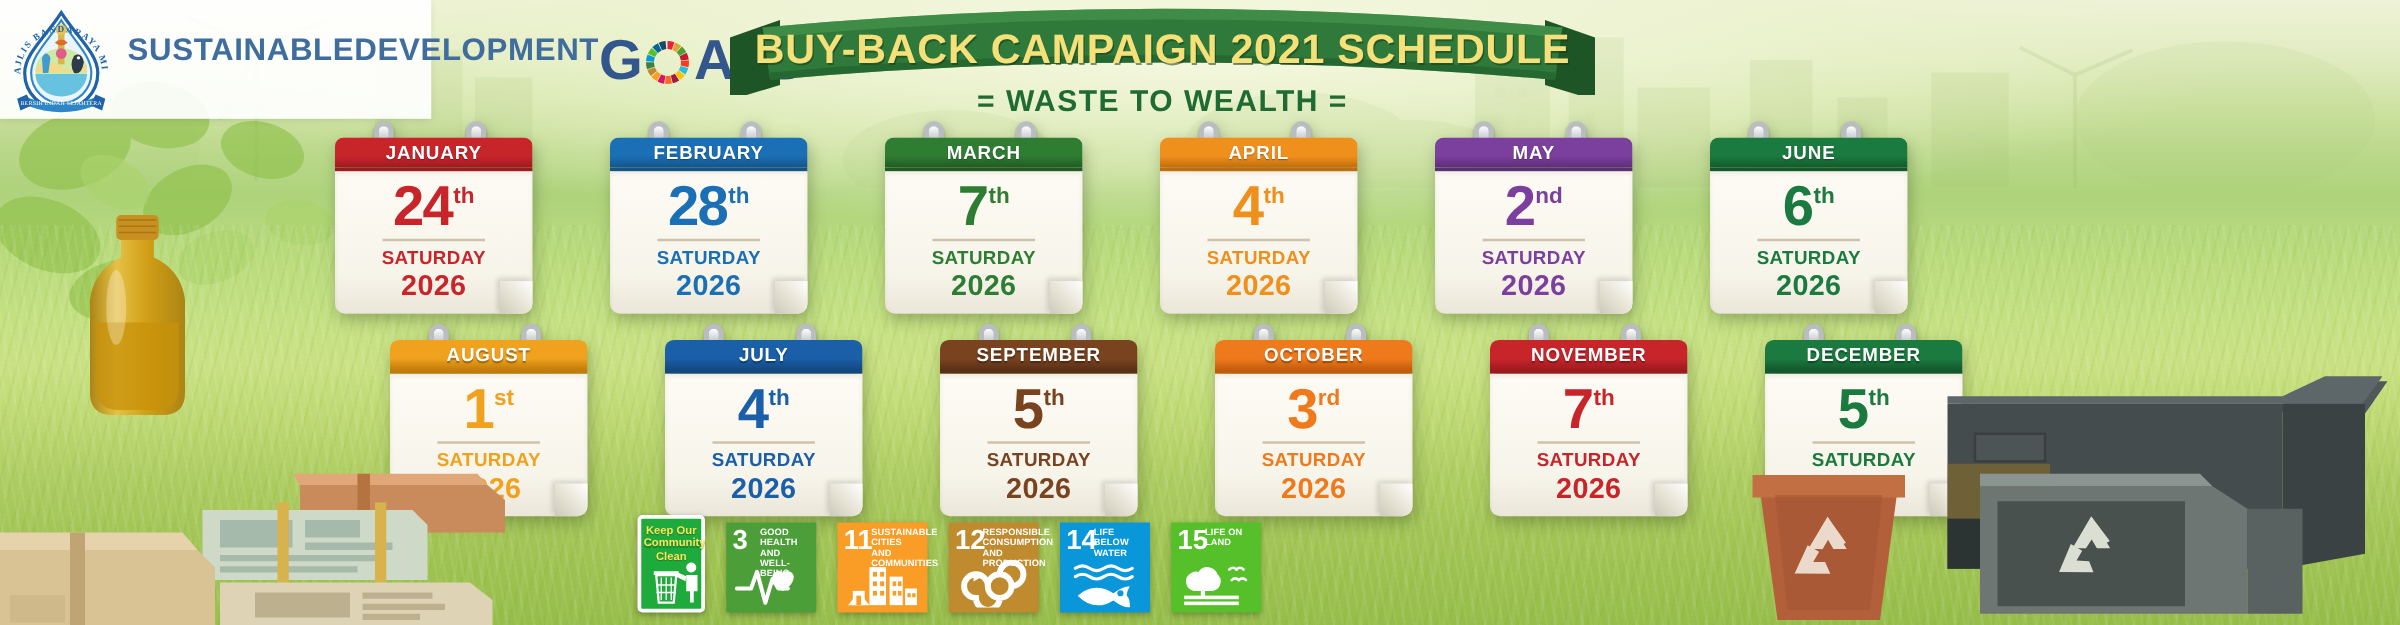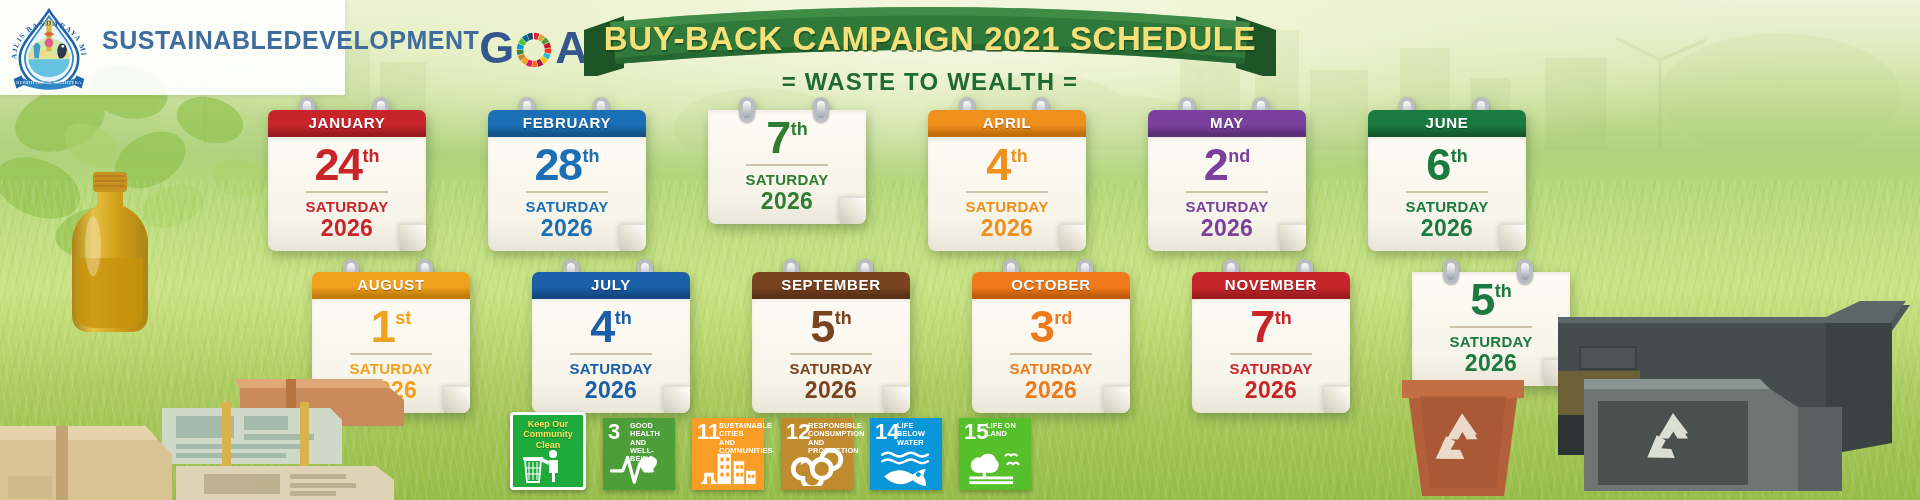--- a/index.html
+++ b/index.html
@@ -146,21 +146,21 @@
     position: absolute; left: 5px; top: 3px;
     font-size: 22px; font-weight: bold; line-height: 1;
   }
   .sdg-lbl {
     position: absolute; left: 27px; top: 4px; right: 3px;
     font-size: 7.4px; font-weight: bold; line-height: 1.12; letter-spacing: .1px;
     text-transform: uppercase;
   }
   .sdg-art { position: absolute; left: 5px; bottom: 4px; width: 62px; height: 38px; }
   .kcc {
-    width: 76px; height: 78px; background: #1faa3c; border: 3px solid #fff;
+    width: 54px; height: 78px; background: #1faa3c; border: 3px solid #fff;
     border-radius: 4px; position: relative; color: #fff;
     box-shadow: 0 2px 5px rgba(0,0,0,.3);
   }
   .kcc-lbl {
     position: absolute; left: 2px; right: 2px; top: 4px;
     font-size: 9px; font-weight: bold; line-height: 1.16; text-align: center;
     color: #fbe45a; text-shadow: 0 1px 1px rgba(0,0,0,.3);
   }
   .kcc-art { position: absolute; left: 6px; bottom: 3px; width: 52px; height: 36px; }
 
@@ -333,20 +333,23 @@
           <div class="cal-body"><div class="daynum" style="color:#1a6fb5">
               <span class="n">28</span>
               <span class="s">th</span>
             </div><div class="rule"></div><div class="dow" style="color:#1a6fb5">SATURDAY</div><div class="yr" style="color:#1a6fb5">2026</div></div>
         </div>
         <div class="cal">
           <div class="rings">
             <div class="ring l"></div>
             <div class="ring r"></div>
           </div>
+          <div class="cal-head" style="background:linear-gradient(180deg,#2e7d32 0%,#2e7d32 62%,#205a24 100%);border-bottom-color:#205a24">
+            <span>MARCH</span>
+          </div>
           <div class="cal-body"><div class="daynum" style="color:#2e7d32">
               <span class="n">7</span>
               <span class="s">th</span>
             </div><div class="rule"></div><div class="dow" style="color:#2e7d32">SATURDAY</div><div class="yr" style="color:#2e7d32">2026</div></div>
         </div>
         <div class="cal">
           <div class="rings">
             <div class="ring l"></div>
             <div class="ring r"></div>
           </div>
@@ -448,20 +451,23 @@
           </div>
           <div class="cal-body"><div class="daynum" style="color:#c8252b">
               <span class="n">7</span>
               <span class="s">th</span>
             </div><div class="rule"></div><div class="dow" style="color:#c8252b">SATURDAY</div><div class="yr" style="color:#c8252b">2026</div></div>
         </div>
         <div class="cal">
           <div class="rings">
             <div class="ring l"></div>
             <div class="ring r"></div>
+          </div>
+          <div class="cal-head" style="background:linear-gradient(180deg,#1b7a3f 0%,#1b7a3f 62%,#13592d 100%);border-bottom-color:#13592d">
+            <span>DECEMBER</span>
           </div>
           <div class="cal-body"><div class="daynum" style="color:#1b7a3f">
               <span class="n">5</span>
               <span class="s">th</span>
             </div><div class="rule"></div><div class="dow" style="color:#1b7a3f">SATURDAY</div><div class="yr" style="color:#1b7a3f">2026</div></div>
         </div>
       </div>
   </div>
 
   <div id="sdg-strip">

